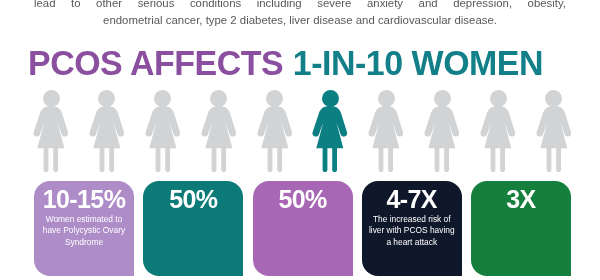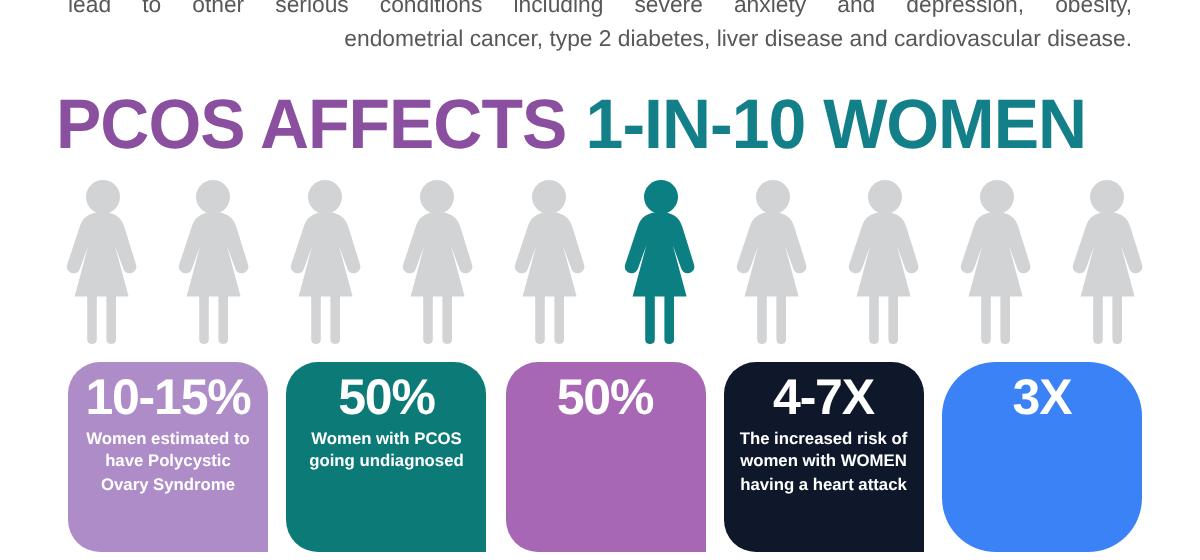--- a/index.html
+++ b/index.html
@@ -20,21 +20,21 @@
     position: absolute;
     left: 34px;
     top: -5px;
     width: 532px;
     color: #58585b;
     font-size: 11.4px;
     line-height: 17px;
     text-align: justify;
   }
   .intro .line1 { text-align: justify; text-align-last: justify; }
-  .intro .line2 { text-align: right; }
+  .intro .line2 { text-align: center; }
 
   
   .headline {
     position: absolute;
     left: 28px;
     top: 44px;
     width: 545px;
     white-space: nowrap;
     font-weight: bold;
     font-size: 35px;
@@ -108,21 +108,21 @@
   }
   .card .stat {
     font-size: 25px;
     font-weight: bold;
     line-height: 28px;
     letter-spacing: -0.6px;
     font-family: "Liberation Sans Narrow", "Liberation Sans", sans-serif;
   }
   .card .desc {
     font-size: 8.4px;
-    font-weight: bold;
+    font-weight: normal;
     line-height: 11.4px;
     margin-top: 1px;
     padding: 0 2px;
   }
 </style>
 </head>
 <body>
 
 <div class="intro">
   <div class="line1">lead to other serious conditions including severe anxiety and depression, obesity,</div>
@@ -196,25 +196,24 @@
     </div>
   </div>
 
 <div class="cards">
     <div class="card" style="background: rgb(174, 140, 200);">
       <div class="stat">10-15%</div>
       <div class="desc">Women estimated to have Polycystic Ovary Syndrome</div>
     </div>
     <div class="card" style="background: rgb(12, 123, 119);">
       <div class="stat">50%</div>
-      <div class="desc">Women with PCOS going undiagnosed</div>
     </div>
     <div class="card" style="background: rgb(168, 103, 180);">
       <div class="stat">50%</div>
     </div>
     <div class="card" style="background: #0f172a;">
       <div class="stat">4-7X</div>
-      <div class="desc">The increased risk of women with WOMEN having a heart attack</div>
-    </div>
-    <div class="card" style="background: #3b82f6; border-radius: 27px;">
+      <div class="desc">The increased risk of liver with PCOS having a heart attack</div>
+    </div>
+    <div class="card" style="background: #15803d;">
       <div class="stat">3X</div>
     </div>
   </div>
 
 </body></html>

